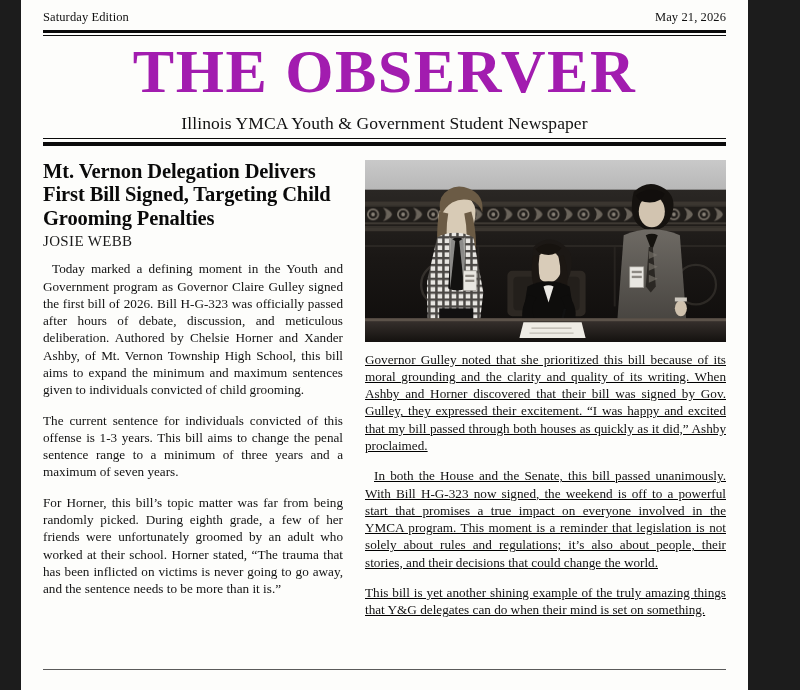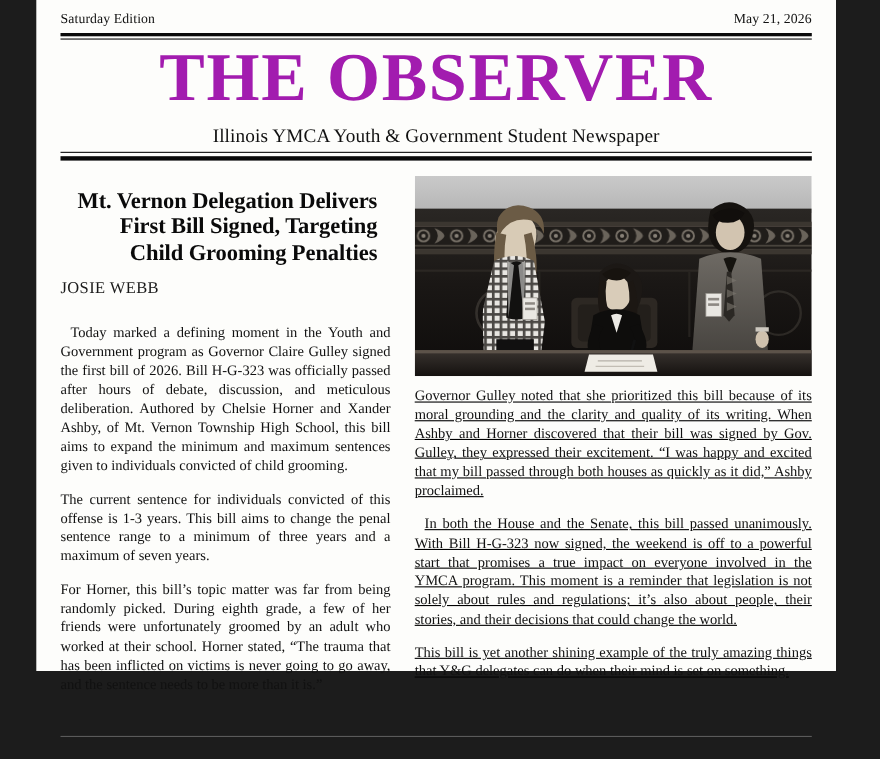--- a/index.html
+++ b/index.html
@@ -9,24 +9,24 @@
   }
   body {
     width: 800px;
     height: 690px;
     overflow: hidden;
     font-family: "Liberation Serif", serif;
   }
 
   .page {
     position: absolute;
-    left: 33px;
+    left: 21px;
     top: 0;
     width: 727px;
-    height: 610px;
+    height: 690px;
     background: #fdfdfb;
     box-sizing: border-box;
     padding: 0 22px;
   }
 
   
   .dateline {
     display: flex;
     justify-content: space-between;
     align-items: flex-end;
@@ -91,42 +91,41 @@
   }
   .col-gutter { flex: 0 0 22px; }
   .col-right { flex: 1 1 auto; text-decoration: underline; }
 
   .headline {
     font-family: "Liberation Serif", serif;
     font-weight: 700;
     font-size: 20.5px;
     line-height: 1.15;
     color: #0a0a0a;
-    margin: 12px;
+    margin: 0;
     letter-spacing: -.1px;
-    text-align: right;
   }
   .byline {
     font-family: "Liberation Serif", serif;
     font-size: 15px;
     color: #1a1a1a;
     margin-top: 3px;
     letter-spacing: .35px;
   }
 
   .body-text p {
     font-family: "Liberation Serif", serif;
     font-size: 13.2px;
     line-height: 1.31;
     text-align: justify;
     color: #111;
     margin: 0 0 13px 0;
     hyphens: auto;
   }
-  .col-left .body-text { margin-top: 22px; }
+  .col-left .body-text { margin-top: 10px; }
   .col-right .body-text p { margin-bottom: 13px; }
   .col-right .body-text { margin-top: 9px; }
   .indented { text-indent: 9px; }
 
   
   .photo {
     width: 100%;
     height: 182px;
     display: block;
     border: 0;

